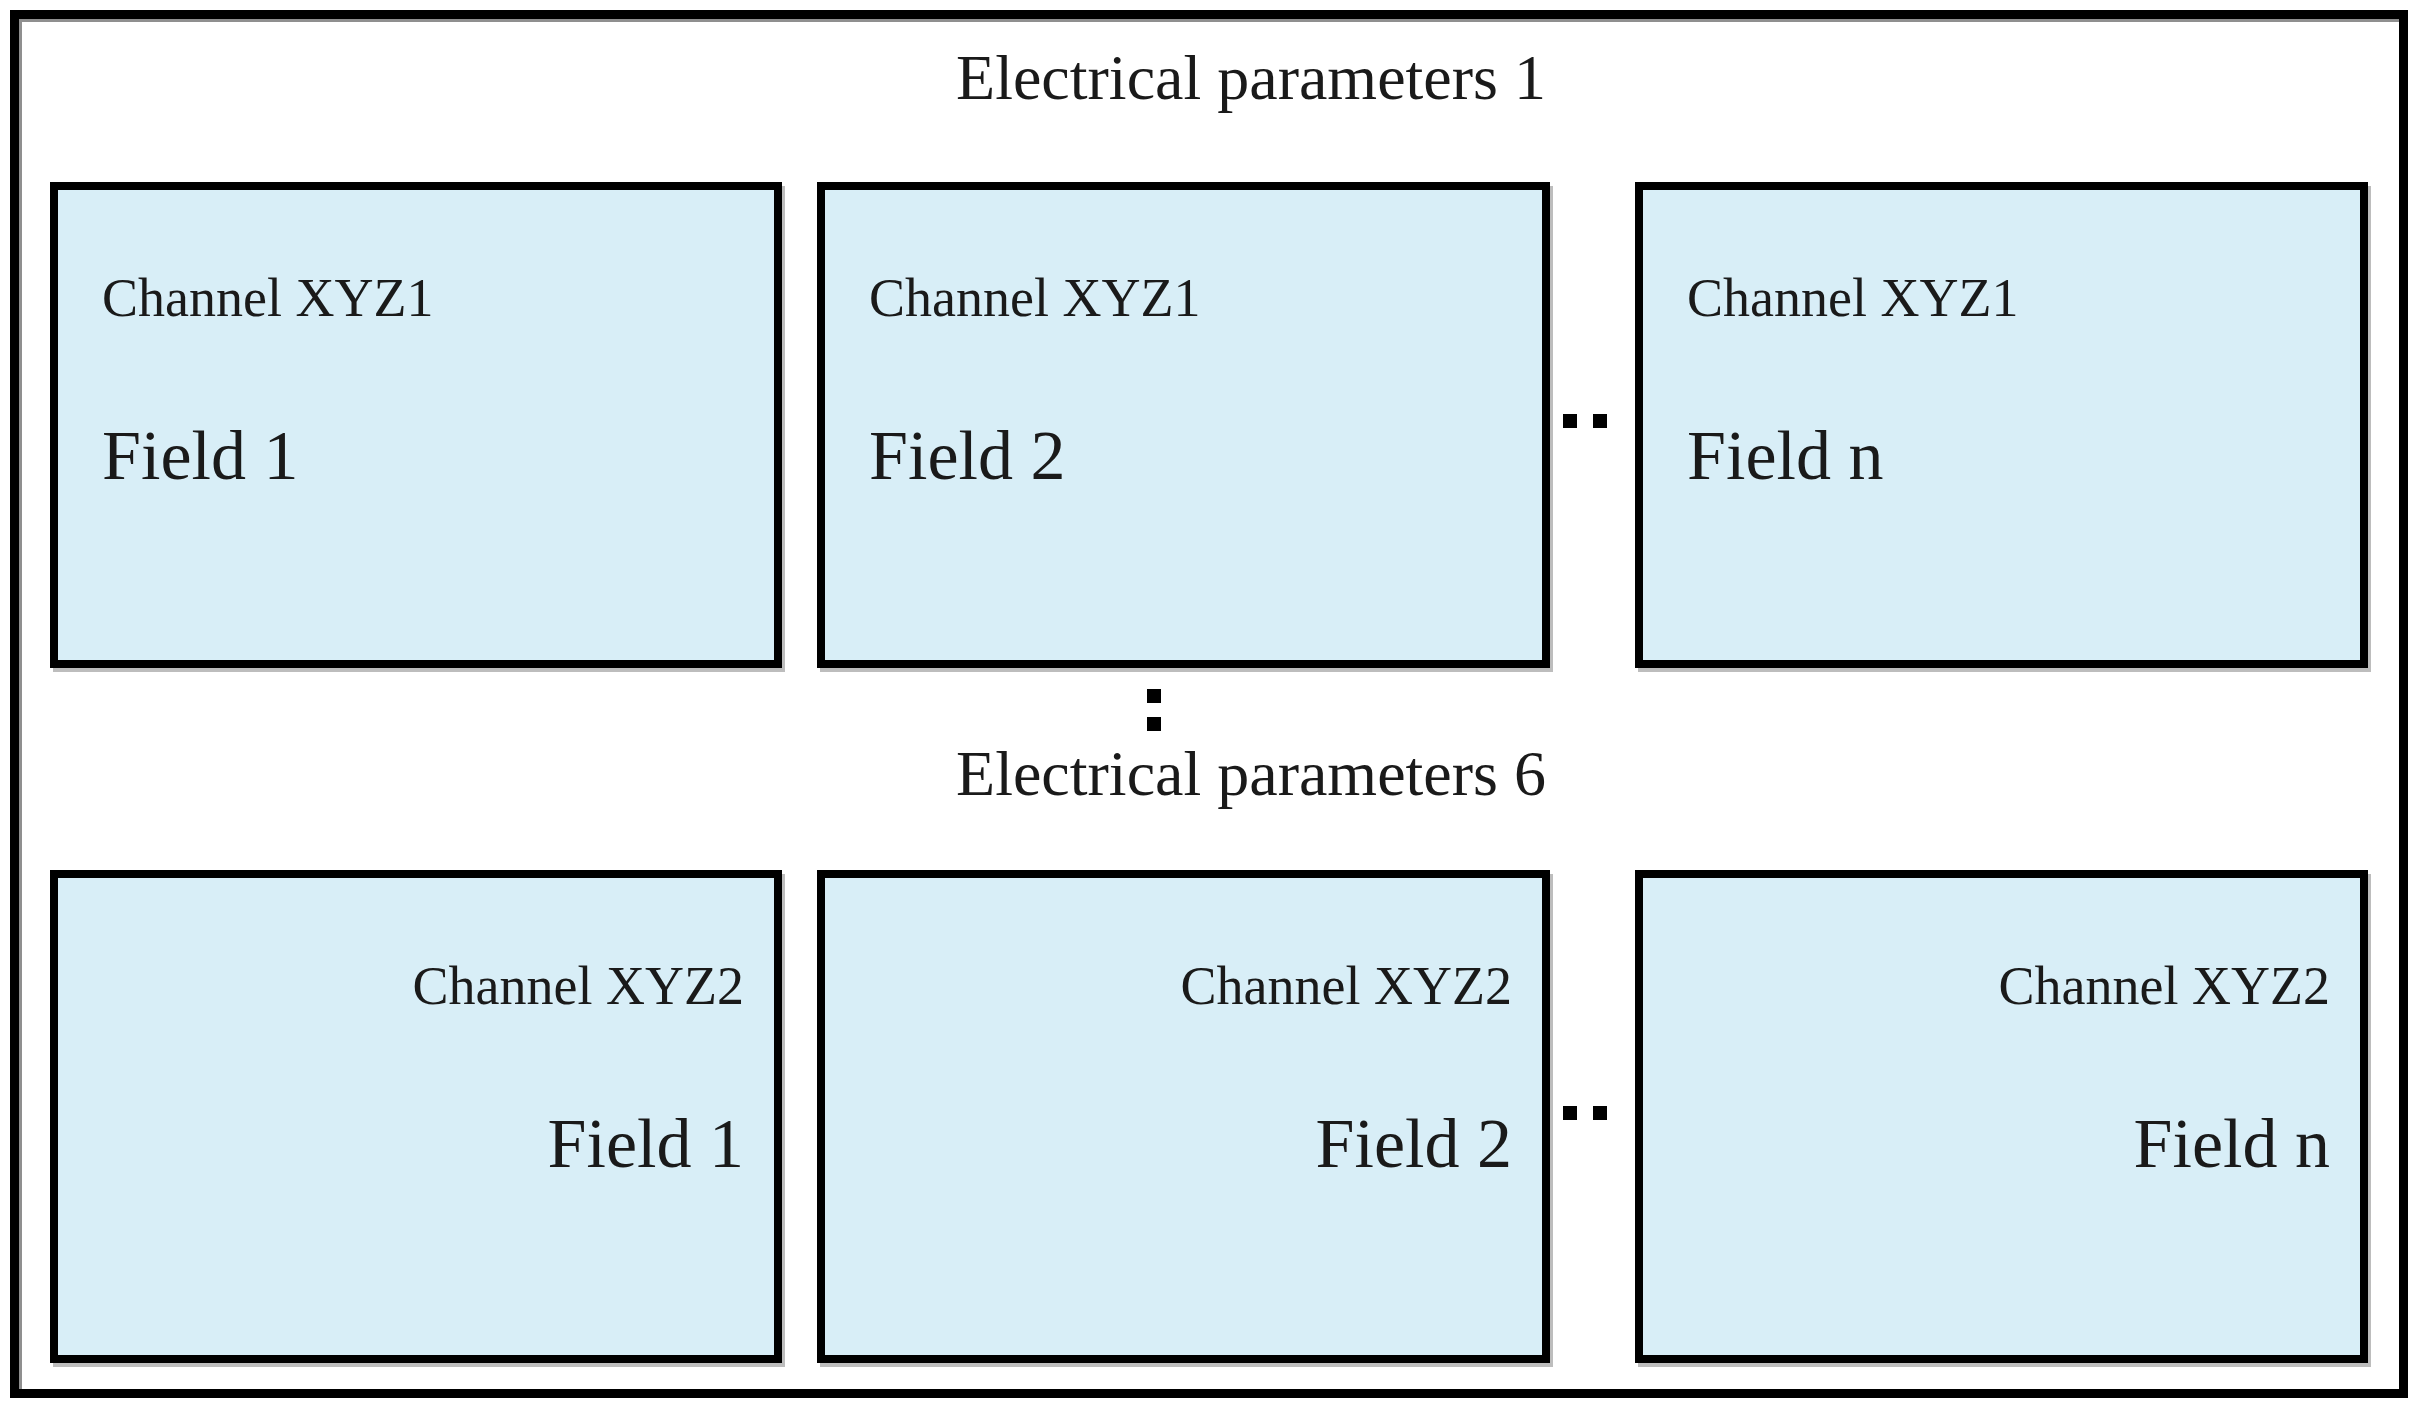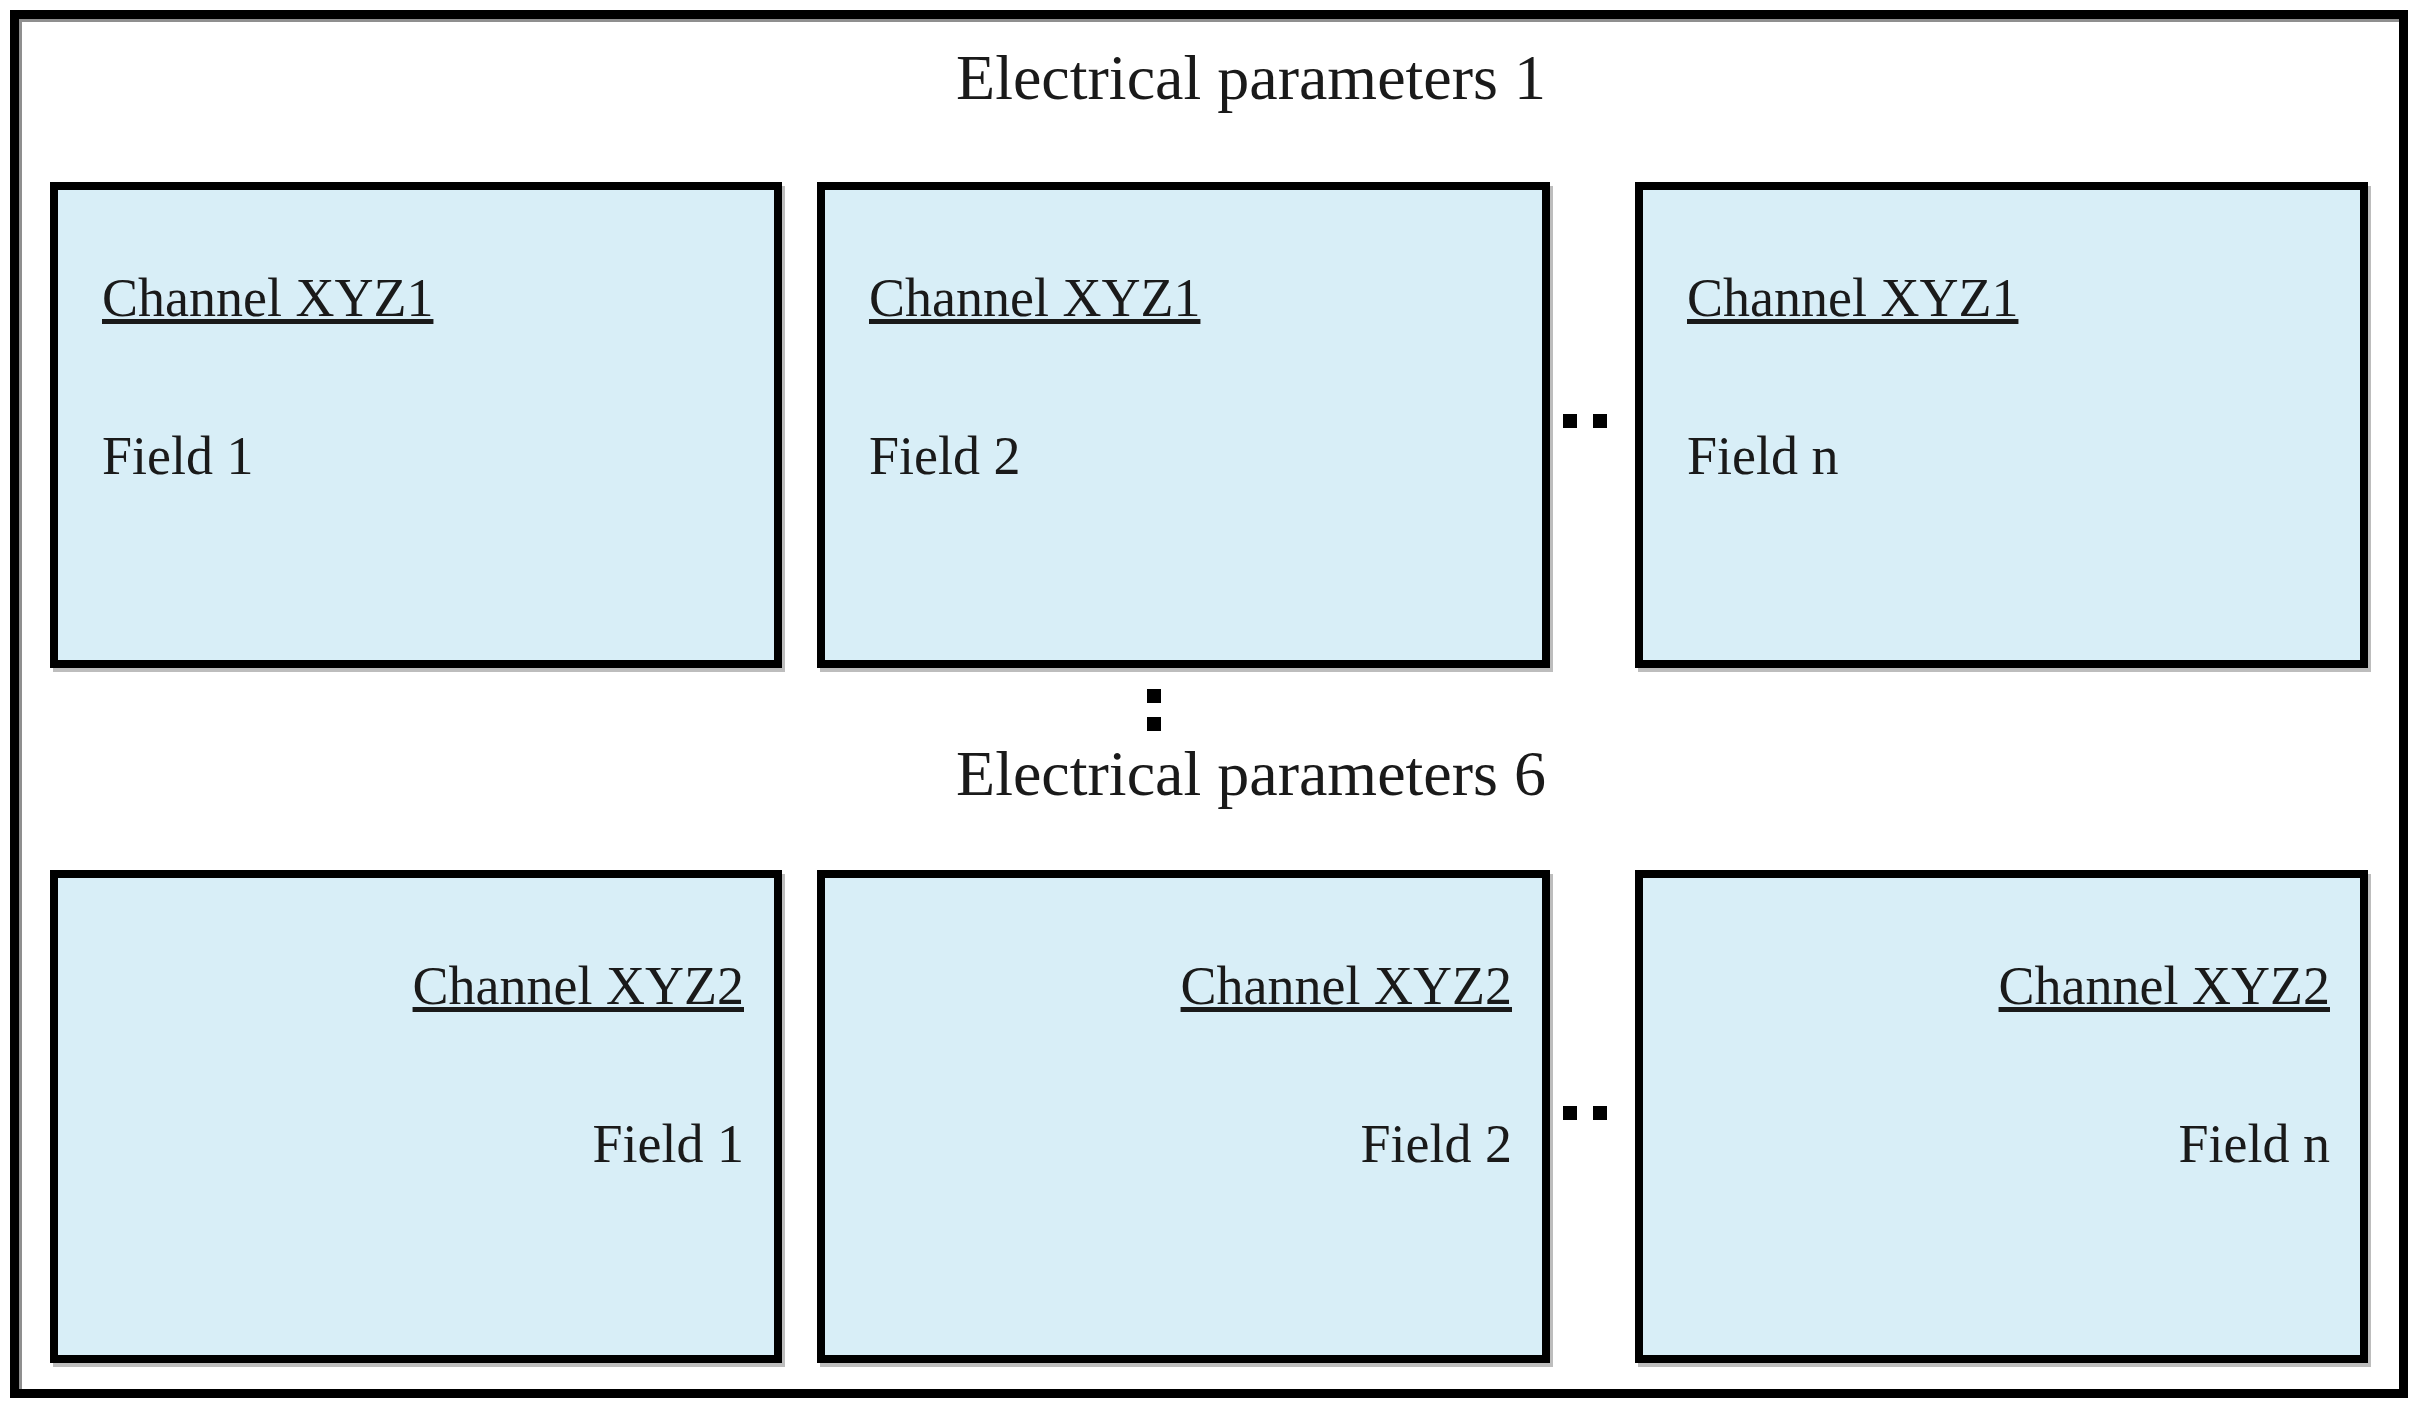--- a/index.html
+++ b/index.html
@@ -44,24 +44,23 @@
   }
   .row-1 { top: 182px; height: 486px; }
   .row-2 { top: 870px; height: 493px; text-align: right; }
   .col-1 { left: 50px;   width: 732px; }
   .col-2 { left: 817px;  width: 733px; }
   .col-3 { left: 1635px; width: 733px; }
   .channel-label {
     font-size: 54px;
     line-height: 62px;
     white-space: nowrap;
-    text-decoration: underline;
   }
   .field-label {
-    font-size: 54px;
+    font-size: 70px;
     line-height: 62px;
     margin-top: 96px;
     white-space: nowrap;
   }
   .hdots {
     position: absolute;
     display: flex;
     gap: 16px;
   }
   .hdots-1 { left: 1563px; top: 414px; }

